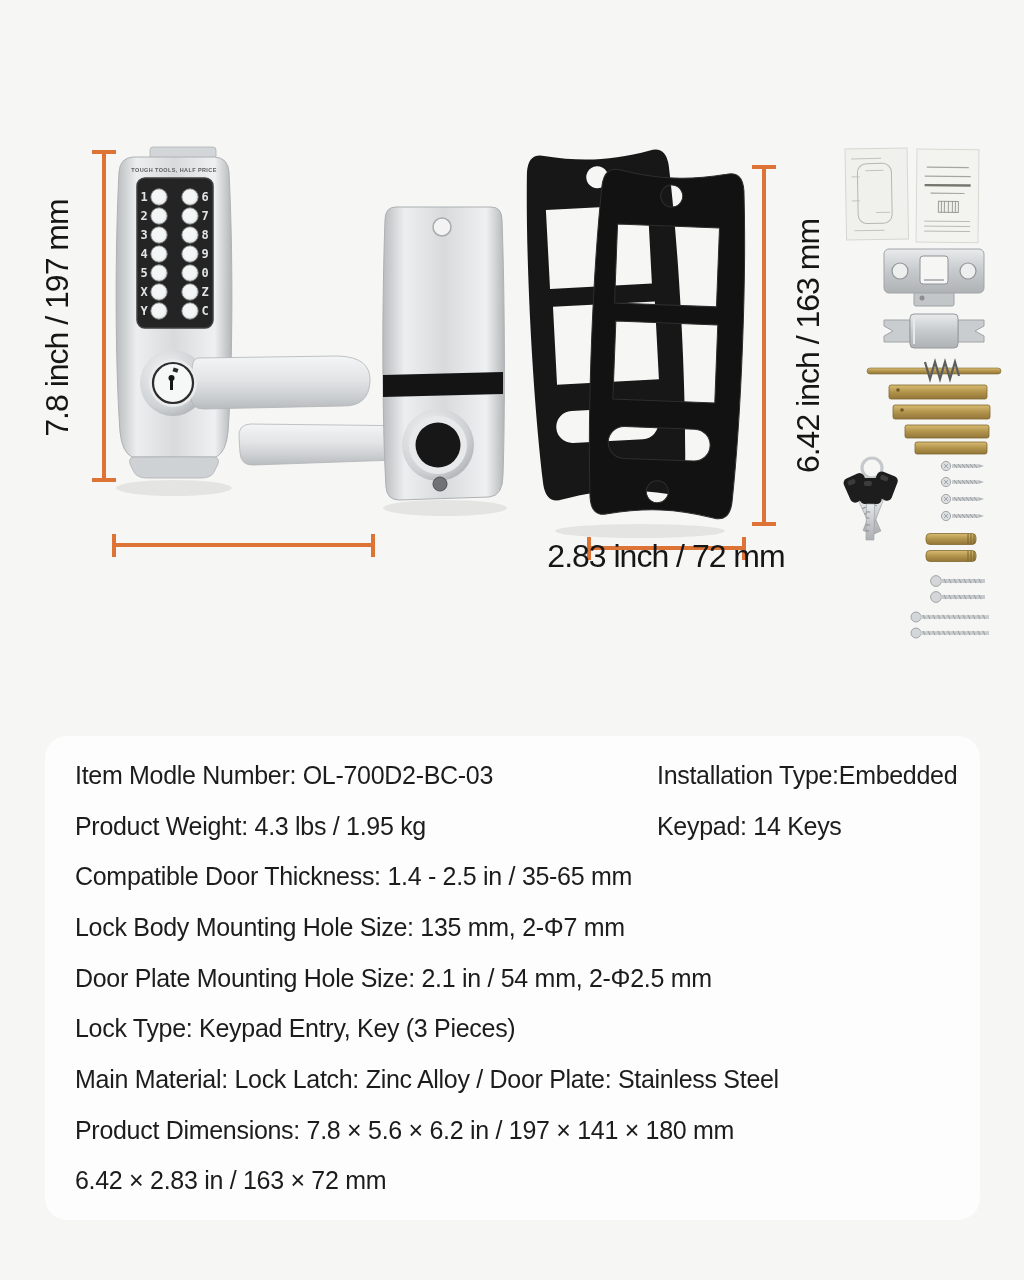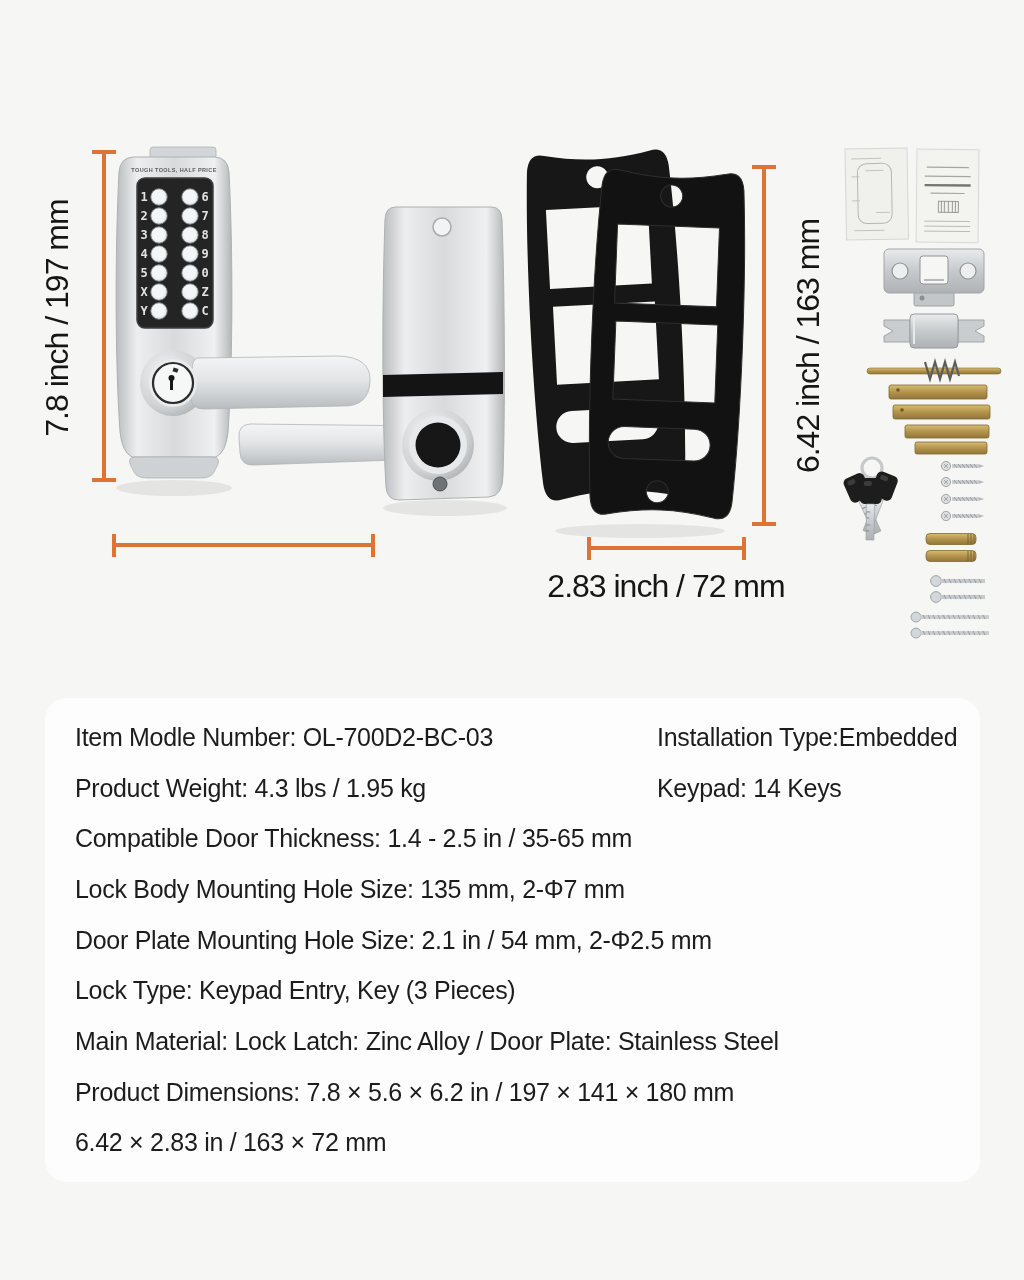--- a/index.html
+++ b/index.html
@@ -9,21 +9,21 @@
 
   
   .dim-label{position:absolute;font-size:32px;letter-spacing:-1px;color:#161616;white-space:pre;transform:translate(-50%,-50%);font-weight:500;}
   .dim-label.vert{transform:translate(-50%,-50%) rotate(-90deg);}
 
   
   .kp{position:absolute;transform:translate(-50%,-50%);font-family:"DejaVu Sans Mono",monospace;font-weight:bold;font-size:12px;color:#e3e3e3;}
   .brand{position:absolute;transform:translate(-50%,-50%);font-size:5.5px;letter-spacing:.4px;color:#5c5c5c;white-space:nowrap;font-weight:bold;}
 
   
-  .spec-card{position:absolute;left:45px;top:698px;width:935px;height:484px;background:#fdfdfd;border-radius:22px;}
+  .spec-card{position:absolute;left:45px;top:736px;width:935px;height:484px;background:#fdfdfd;border-radius:22px;}
   .spec-rows{position:absolute;left:30px;top:14px;right:14px;}
   .row{position:relative;height:50.7px;display:flex;align-items:center;font-size:25px;letter-spacing:-.3px;color:#1c1c1c;}
   .row .pre{white-space:pre;}
   .row b{font-weight:normal;text-align:right;}
   .rcol{position:absolute;left:582px;top:0;height:100%;display:flex;align-items:center;}
 </style>
 </head>
 <body>
 
 <div class="stage">
@@ -261,21 +261,21 @@
       <span class="kp" style="left: 205px; top: 216px;">7</span>
       <span class="kp" style="left: 205px; top: 235px;">8</span>
       <span class="kp" style="left: 205px; top: 254px;">9</span>
       <span class="kp" style="left: 205px; top: 273px;">0</span>
       <span class="kp" style="left: 205px; top: 292px;">Z</span>
       <span class="kp" style="left: 205px; top: 311px;">C</span>
     </div>
 
   <div class="dim-label vert" style="left:57px;top:318px;">7.8 inch / 197 mm</div>
   <div class="dim-label vert" style="left:808px;top:346px;">6.42 inch / 163 mm</div>
-  <div class="dim-label" style="left:666px;top:586px;">2.83 inch / 72 mm</div>
+  <div class="dim-label" style="left:666px;top:556px;">2.83 inch / 72 mm</div>
 
   <section class="spec-card">
     <div class="spec-rows">
       <div class="row">
         <span class="pre">Item Modle Number: </span>
           <b class="pre">OL-700D2-BC-03</b>
         <span class="rcol">
             <span class="pre">Installation Type:</span>
             <b class="pre">Embedded</b>
           </span>

